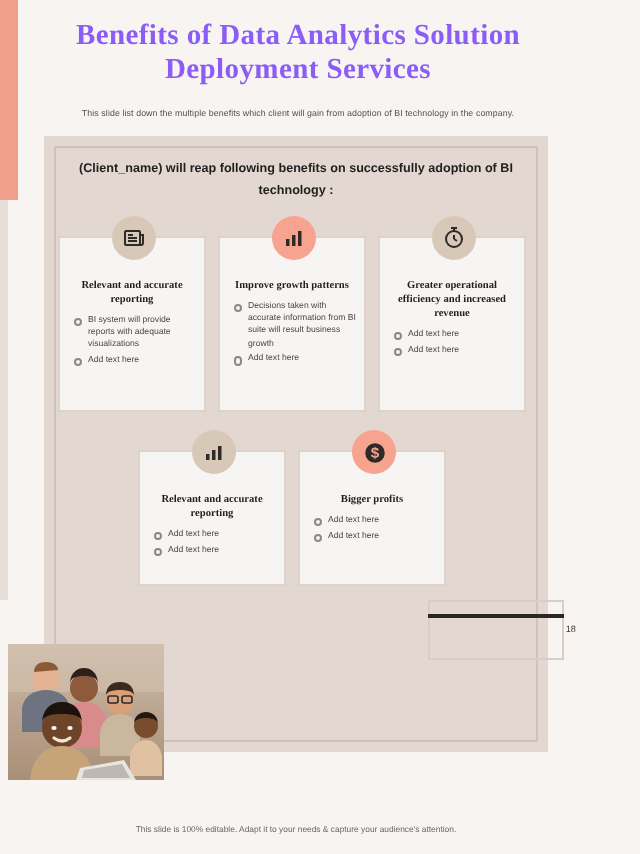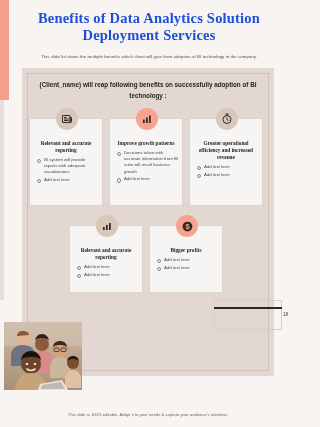--- a/index.html
+++ b/index.html
@@ -34,21 +34,21 @@
     position: absolute;
     left: 18px; top: 10px;
     width: 262px;
     text-align: center;
   }
   .title {
     font-family: "Liberation Serif", serif;
     font-weight: bold;
     font-size: 14.5px;
     line-height: 17px;
-    color: #1d4ed8;
+    color: #8b5cf6;
     letter-spacing: 0.2px;
   }
   .subtitle {
     margin-top: 9px;
     font-size: 4.4px;
     line-height: 7px;
     color: #53504e;
     text-align: center;
     letter-spacing: 0.05px;
   }

